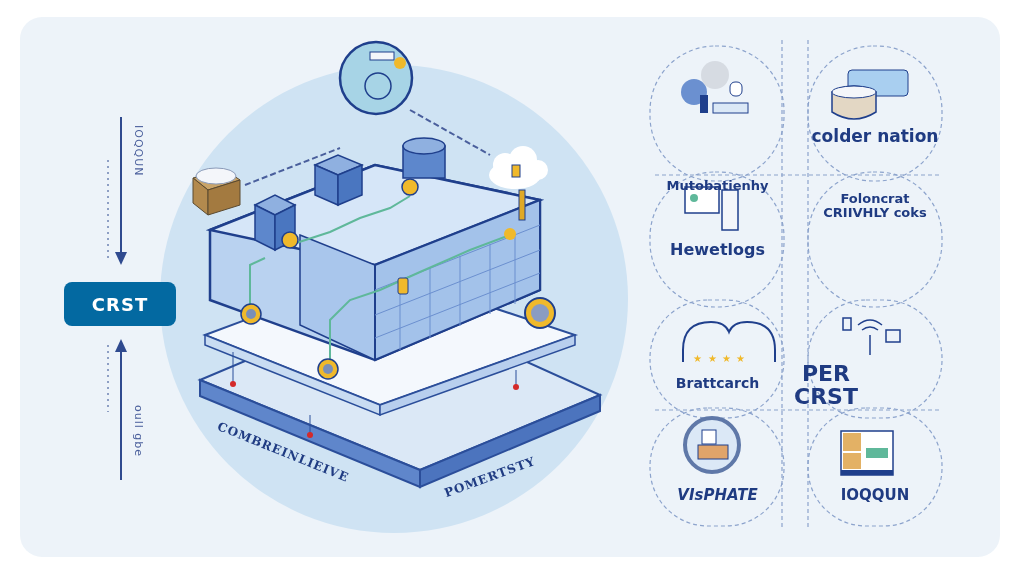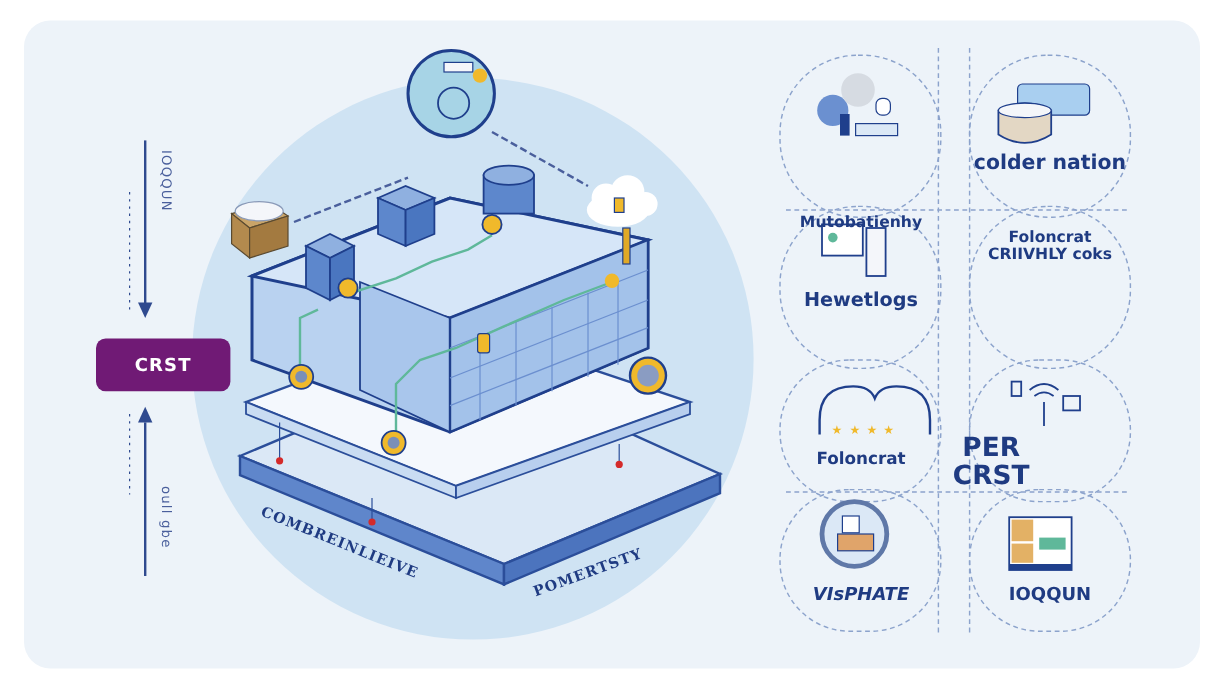--- a/index.html
+++ b/index.html
@@ -1,20 +1,20 @@
 <!DOCTYPE html>
 <html><head>
 <meta charset="utf-8">
 <style>
   html,body{margin:0;padding:0;background:#ffffff;}
   body{width:1024px;height:576px;position:relative;overflow:hidden;font-family:"DejaVu Sans",sans-serif;}
   .card{position:absolute;left:20px;top:17px;width:980px;height:540px;border-radius:22px;background:#edf3f9;}
   .big-circle{position:absolute;left:160px;top:65px;width:468px;height:468px;border-radius:50%;background:#cfe3f3;}
   svg.scene{position:absolute;left:0;top:0;width:1024px;height:576px;}
-  .crst-badge{position:absolute;left:64px;top:282px;width:112px;height:44px;border-radius:8px;background:#701a75;color:#fff;font-weight:bold;font-size:15px;display:flex;align-items:center;justify-content:center;letter-spacing:1px;margin-left:16px;}
+  .crst-badge{position:absolute;left:64px;top:282px;width:112px;height:44px;border-radius:8px;background:#0369a1;color:#fff;font-weight:bold;font-size:18px;display:flex;align-items:center;justify-content:center;letter-spacing:1px;}
   .vlabel{position:absolute;writing-mode:vertical-rl;font-size:11px;color:#4a5f9c;letter-spacing:1px;}
   .vl-top{left:132px;top:125px;}
   .vl-bot{left:132px;top:405px;}
   .node-label{position:absolute;color:#1f3b82;font-weight:bold;text-align:center;line-height:1.05;}
   .iso-label{position:absolute;color:#1f3b82;font-weight:bold;font-size:12px;font-family:"DejaVu Serif",serif;letter-spacing:1px;}
 </style>
 </head>
 <body>
 
 <div class="card"></div>
@@ -197,16 +197,16 @@
 <div class="crst-badge">CRST</div>
 <div class="vlabel vl-bot">oull gbe</div>
 
 <div class="iso-label" style="left:213px;top:445px;transform:rotate(22deg);">COMBREINLIEIVE</div>
 <div class="iso-label" style="left:442px;top:470px;transform:rotate(-20deg);">POMERTSTY</div>
 
 <div class="node-label" style="left:655px;top:131px;width:125px;font-size:13px;margin-top:48px;">Mutobatienhy</div>
 <div class="node-label" style="left:808px;top:128px;width:134px;font-size:17px;">colder nation</div>
 <div class="node-label" style="left:655px;top:242px;width:125px;font-size:16px;text-align:center;">Hewetlogs</div>
 <div class="node-label" style="left:820px;top:192px;width:110px;font-size:13px;">Foloncrat CRIIVHLY coks</div>
-<div class="node-label" style="left:655px;top:376px;width:125px;font-size:14px;">Foloncrat</div>
+<div class="node-label" style="left:655px;top:376px;width:125px;font-size:14px;">Brattcarch</div>
 <div class="node-label" style="left:786px;top:362px;width:80px;font-size:22px;">PER CRST</div>
 <div class="node-label" style="left:655px;top:488px;width:125px;font-size:15px;font-style:italic;">VIsPHATE</div>
 <div class="node-label" style="left:808px;top:488px;width:134px;font-size:15px;">IOQQUN</div>
 
 </body></html>

